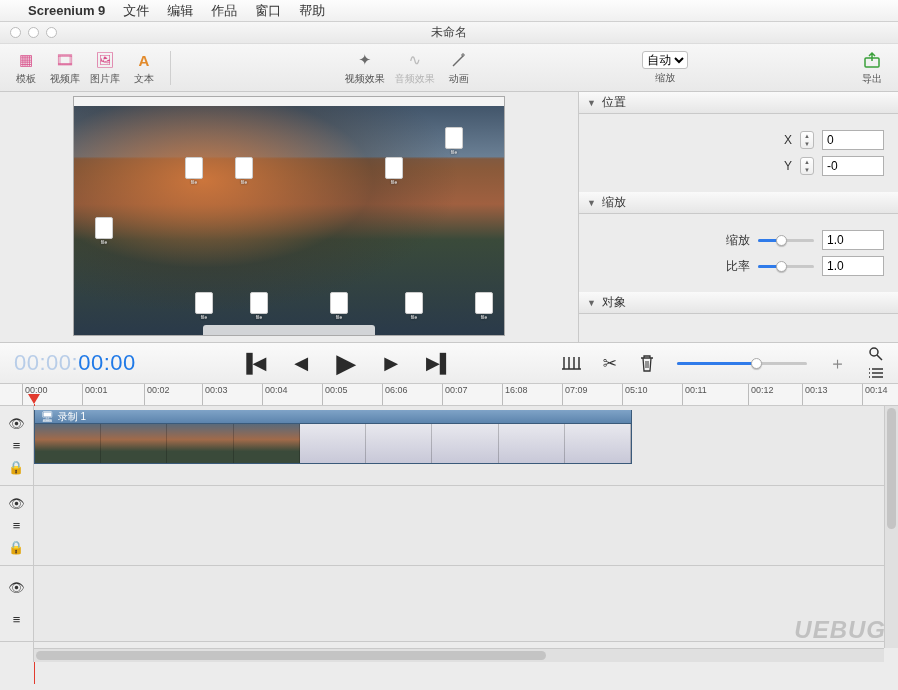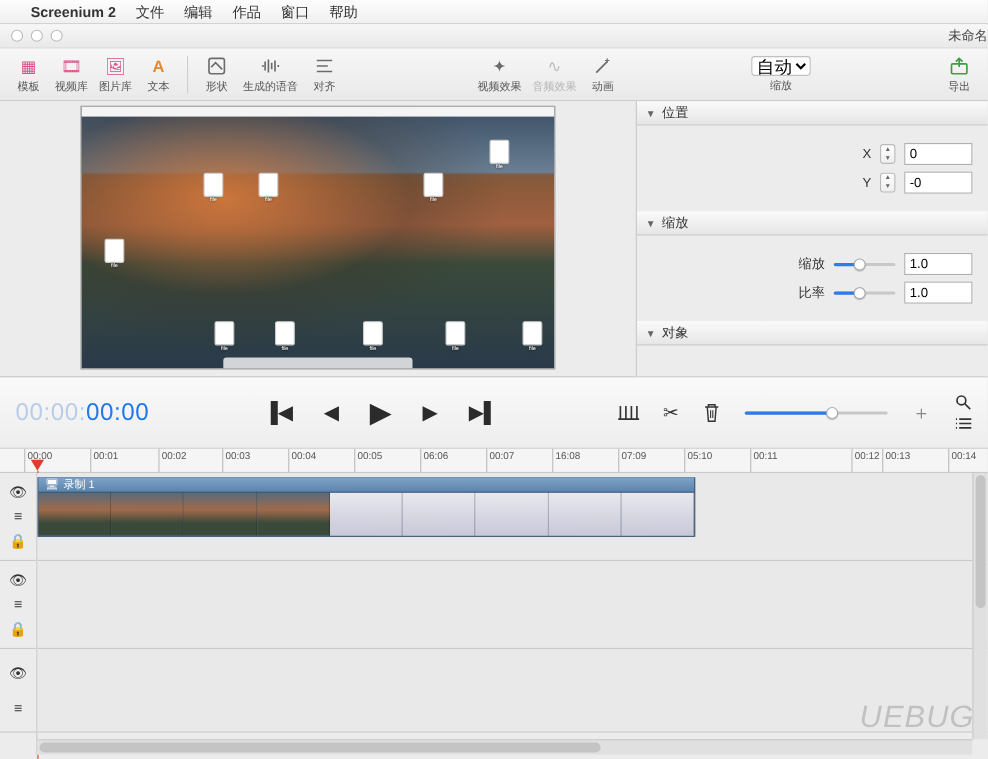--- a/index.html
+++ b/index.html
@@ -7,36 +7,36 @@
 
 
 .menubar { height: 22px; background: linear-gradient(#fdfdfd,#f0f0f0); display: flex; align-items: center; padding: 0 10px; gap: 18px; font-size: 13px; border-bottom: 1px solid #d0d0d0; }
 .menubar .apple { font-size: 14px; }
 .menubar .appname { font-weight: 600; }
 
 
 .title-row { height: 22px; background: linear-gradient(#f7f7f7,#e9e9e9); display: flex; align-items: center; border-bottom: 1px solid #dcdcdc; position: relative; }
 .traffic { display: flex; gap: 7px; margin-left: 10px; }
 .tlight { width: 11px; height: 11px; border-radius: 50%; border: 1px solid #bbb; background: #fff; }
-.win-title { position: absolute; left: 0; right: 0; text-align: right; font-size: 12px; color: #444; pointer-events: none; }
+.win-title { position: absolute; left: 0; right: 0; text-align: center; font-size: 12px; color: #444; pointer-events: none; }
 
 
 .toolbar { height: 48px; background: linear-gradient(#f7f7f7,#e9e9e9); border-bottom: 1px solid #c9c9c9; display: flex; align-items: center; padding: 0 8px; gap: 4px; }
 .tb-group { display: flex; gap: 2px; }
 .tb-item { display: flex; flex-direction: column; align-items: center; justify-content: center; min-width: 36px; padding: 2px 4px; cursor: pointer; }
 .tb-item .ico { width: 22px; height: 22px; display: flex; align-items: center; justify-content: center; font-size: 15px; color: #6b6b6b; }
 .tb-item .lbl { font-size: 10px; color: #555; margin-top: 1px; white-space: nowrap; }
 .tb-sep { width: 1px; height: 34px; background: #cfcfcf; margin: 0 4px; }
 .tb-spacer { flex: 1; }
 .tb-wide { min-width: 72px; }
 .tb-item.pink .ico { color: #d94f8a; }
 .tb-item.orange .ico { color: #e28a2b; }
 .tb-item.green .ico { color: #3aa03a; }
 .zoom-select { display: flex; flex-direction: column; align-items: center; }
-.zoom-select select { font-size: 16px; height: 18px; border: 1px solid #c0c0c0; border-radius: 3px; background: #fff; }
+.zoom-select select { font-size: 12px; height: 18px; border: 1px solid #c0c0c0; border-radius: 3px; background: #fff; }
 
 
 .content { display: flex; height: 250px; background: #ececec; }
 .preview-pane { flex: 1; display: flex; justify-content: center; align-items: flex-start; padding: 4px 0; }
 .preview-canvas { width: 432px; height: 240px; background: linear-gradient(to bottom, #4a5a6a 0%, #8a5a3a 30%, #a06040 45%, #3a4a3a 60%, #2a3a4a 100%); border: 1px solid #aaa; position: relative; overflow: hidden; }
 .preview-canvas::before { content:""; position:absolute; inset:0; background: radial-gradient(ellipse at 30% 35%, rgba(210,120,60,0.9) 0%, rgba(60,50,40,0.3) 40%, transparent 60%), linear-gradient(to bottom, #3b4e63 0%, #6a7f94 25%, transparent 26%); }
 .desk-icon { position: absolute; width: 20px; height: 26px; }
 .desk-icon .fi { width: 18px; height: 22px; background: #fff; border: 1px solid #ccc; border-radius: 2px; margin: 0 auto; }
 .desk-icon .fl { font-size: 5px; color: #fff; text-align: center; white-space: nowrap; text-shadow: 0 0 2px #000; }
 .preview-topbar { position:absolute; top:0; left:0; right:0; height:9px; background:#f4f4f4; }
@@ -51,21 +51,21 @@
 .insp-row .k { font-size: 12px; color: #333; }
 .stepper { width: 14px; height: 18px; border: 1px solid #bbb; border-radius: 3px; background: linear-gradient(#fff,#eee); display: flex; flex-direction: column; }
 .stepper div { flex:1; font-size:6px; text-align:center; color:#666; line-height:8px; }
 .num-input { width: 62px; height: 20px; border: 1px solid #b0b0b0; background: #fff; font-size: 12px; padding: 0 4px; }
 .slider { width: 56px; height: 14px; position: relative; }
 .slider .track { position:absolute; top:6px; left:0; right:0; height:3px; background:#c8c8c8; border-radius:2px; }
 .slider .fill { position:absolute; top:6px; left:0; height:3px; background:#2f7bea; border-radius:2px; }
 .slider .knob { position:absolute; top:2px; width:11px; height:11px; background:#fff; border:1px solid #aaa; border-radius:50%; box-shadow:0 1px 1px rgba(0,0,0,0.2); }
 
 
-.transport { height: 66px; background: linear-gradient(#fafafa,#ededed); border-top: 1px solid #c9c9c9; border-bottom: 1px solid #c9c9c9; display: flex; align-items: center; padding: 0 14px; gap: 22px; }
+.transport { height: 42px; background: linear-gradient(#fafafa,#ededed); border-top: 1px solid #c9c9c9; border-bottom: 1px solid #c9c9c9; display: flex; align-items: center; padding: 0 14px; gap: 22px; }
 .timecode { font-size: 22px; font-family: "Helvetica Neue", Arial; letter-spacing: 0.5px; }
 .tc-gray { color: #b8cde8; }
 .tc-blue { color: #1f79e7; }
 .play-controls { display: flex; gap: 28px; align-items: center; }
 .play-controls .pbtn { font-size: 18px; color: #2b2b2b; cursor: pointer; }
 .play-controls .pbtn.big { font-size: 26px; }
 .trans-spacer { flex: 1; }
 .trans-tool { font-size: 17px; color: #333; cursor: pointer; }
 .zoom-slider { width: 130px; }
 .right-icons { display: flex; flex-direction: column; gap: 6px; align-items: center; }
@@ -86,30 +86,30 @@
 .clip { position: absolute; top: 4px; left: 0; height: 54px; background: #5a7a9a; border: 1px solid #3a5a7a; display: flex; }
 .clip-title { position: absolute; top: -1px; left: 0; right: 0; height: 14px; background: linear-gradient(#7fa3c7,#5c84ad); color: #fff; font-size: 10px; display: flex; align-items: center; padding: 0 6px; gap: 4px; border-bottom: 1px solid #3a5a7a; }
 .clip-thumbs { position: absolute; top: 13px; left: 0; right: 0; bottom: 0; display: flex; }
 .clip-thumbs .th { flex: 1; background: linear-gradient(to bottom, #5a6a7a 0%, #a06a4a 40%, #3a4a3a 70%); border-right: 1px solid rgba(0,0,0,0.2); }
 .clip-thumbs .th.ui { background: linear-gradient(#e8e8ee,#c8c8d8); }
 .timeline-scroll { position: absolute; bottom: 0; left: 34px; right: 14px; height: 14px; background: #e0e0e0; border-top: 1px solid #c9c9c9; }
 .timeline-scroll .bar { position:absolute; left:2px; top:2px; bottom:2px; width:60%; background:#c4c4c4; border-radius:6px; }
 .side-scroll { position:absolute; top:0; bottom:14px; right:0; width:14px; background:#e0e0e0; border-left:1px solid #c9c9c9; }
 .side-scroll .bar { position:absolute; top:2px; left:2px; right:2px; height:50%; background:#c4c4c4; border-radius:6px; }
 
-.watermark { position: absolute; right: 12px; bottom: 18px; font-size: 28px; font-weight: 400; color: rgba(120,120,120,0.35); font-style: italic; letter-spacing: 1px; }
+.watermark { position: absolute; right: 12px; bottom: 18px; font-size: 24px; font-weight: 700; color: rgba(120,120,120,0.35); font-style: italic; letter-spacing: 1px; }
 
 svg { display: block; }
 </style>
 </head>
 <body>
 
 <div class="menubar">
   <span class="apple"></span>
-  <span class="appname">Screenium 2</span>
+  <span class="appname">Screenium 9</span>
   <span>文件</span>
   <span>编辑</span>
   <span>作品</span>
   <span>窗口</span>
   <span>帮助</span>
 </div>
 
 <div class="title-row">
   <div class="traffic">
     <div class="tlight"></div>
@@ -134,47 +134,20 @@
       <div class="lbl">图片库</div>
     </div>
     <div class="tb-item orange">
       <div class="ico">
           <b>A</b>
         </div>
       <div class="lbl">文本</div>
     </div>
   </div>
   <div class="tb-sep"></div>
-  <div class="tb-group">
-    <div class="tb-item">
-      <div class="ico">
-        <svg width="18" height="18">
-            <rect x="2" y="2" width="14" height="14" rx="2" fill="none" stroke="#6b6b6b" stroke-width="1.5"></rect>
-            <path d="M4 10 L8 6 L14 12" fill="none" stroke="#6b6b6b" stroke-width="1.5"></path>
-          </svg>
-      </div>
-      <div class="lbl">形状</div>
-    </div>
-    <div class="tb-item">
-      <div class="ico">
-        <svg width="20" height="16">
-            <path d="M2 8h2M5 4v8M8 2v12M11 5v6M14 3v10M17 7v2" stroke="#6b6b6b" stroke-width="1.5" fill="none"></path>
-          </svg>
-      </div>
-      <div class="lbl">生成的语音</div>
-    </div>
-    <div class="tb-item">
-      <div class="ico">
-        <svg width="18" height="16">
-            <path d="M2 3h14M2 8h10M2 13h14" stroke="#6b6b6b" stroke-width="1.5"></path>
-          </svg>
-      </div>
-      <div class="lbl">对齐</div>
-    </div>
-  </div>
   <div class="tb-spacer"></div>
   <div class="tb-group">
     <div class="tb-item">
       <div class="ico">✦</div>
       <div class="lbl">视频效果</div>
     </div>
     <div class="tb-item">
       <div class="ico" style="color:#bcbcbc">∿</div>
       <div class="lbl" style="color:#b5b5b5">音频效果</div>
     </div>
@@ -363,21 +336,21 @@
   <div class="tick" style="left:144px"><span>00:02</span></div>
   <div class="tick" style="left:202px"><span>00:03</span></div>
   <div class="tick" style="left:262px"><span>00:04</span></div>
   <div class="tick" style="left:322px"><span>00:05</span></div>
   <div class="tick" style="left:382px"><span>06:06</span></div>
   <div class="tick" style="left:442px"><span>00:07</span></div>
   <div class="tick" style="left:502px"><span>16:08</span></div>
   <div class="tick" style="left:562px"><span>07:09</span></div>
   <div class="tick" style="left:622px"><span>05:10</span></div>
   <div class="tick" style="left:682px"><span>00:11</span></div>
-  <div class="tick" style="left:774px"><span>00:12</span></div>
+  <div class="tick" style="left:748px"><span>00:12</span></div>
   <div class="tick" style="left:802px"><span>00:13</span></div>
   <div class="tick" style="left:862px"><span>00:14</span></div>
   <div class="playhead" style="left:34px"></div>
   <div class="playline" style="left:34px"></div>
 </div>
 
 <div class="timeline">
   <div class="track-heads">
     <div class="track-head">
       <span class="th-ico">👁</span>

